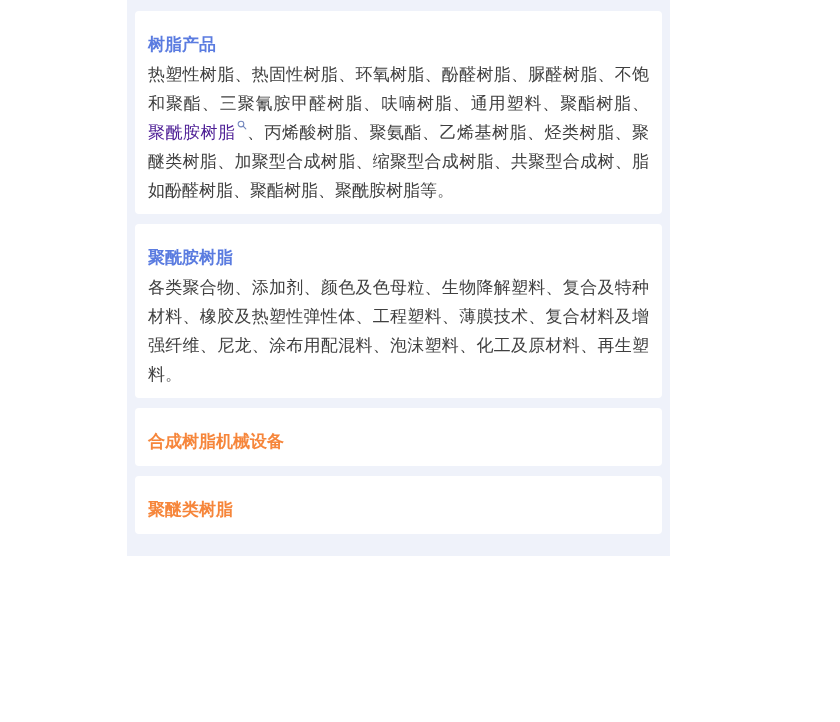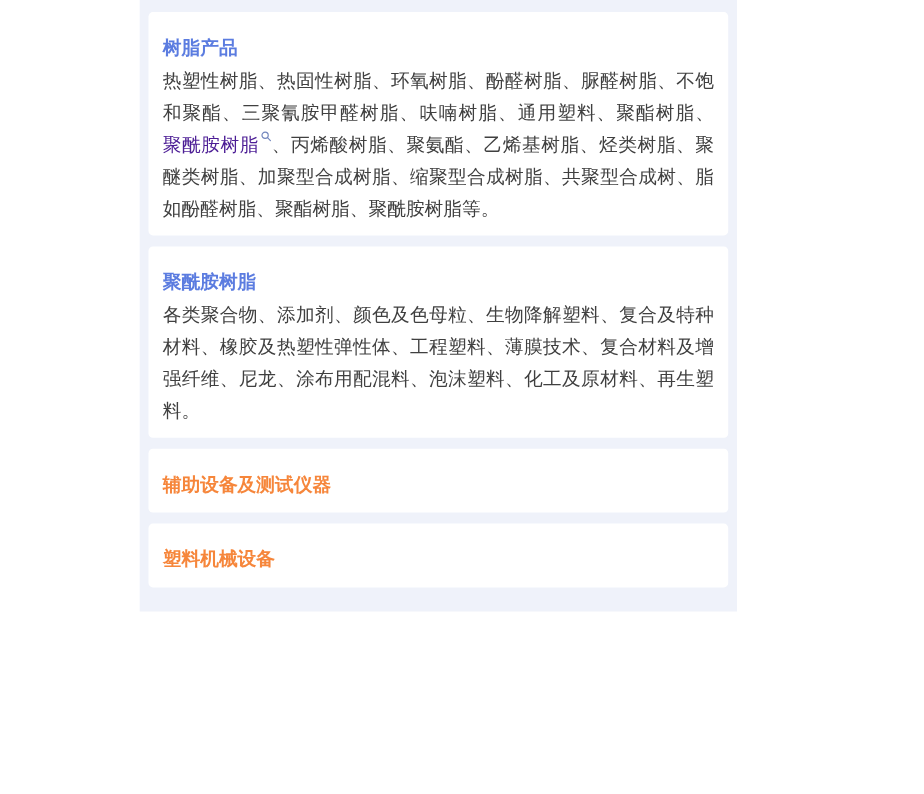--- a/index.html
+++ b/index.html
@@ -77,21 +77,21 @@
                 <line x1="7.4" y1="7.4" x2="10.6" y2="10.6" stroke="currentColor" stroke-width="1.3" stroke-linecap="round"></line>
               </svg></span></span><span>、丙烯酸树脂、聚氨酯、乙烯基树脂、烃类树脂、聚醚类树脂、加聚型合成树脂、缩聚型合成树脂、共聚型合成树、脂如酚醛树脂、聚酯树脂、聚酰胺树脂等。</span></p>
     </div>
 
     <div class="card">
       <h2 class="card-title t-blue">聚酰胺树脂</h2>
       <p class="card-body">各类聚合物、添加剂、颜色及色母粒、生物降解塑料、复合及特种材料、橡胶及热塑性弹性体、工程塑料、薄膜技术、复合材料及增强纤维、尼龙、涂布用配混料、泡沫塑料、化工及原材料、再生塑料。</p>
     </div>
 
     <div class="card">
-      <h2 class="card-title t-orange">辅助设备及测试仪器</h2>
+      <h2 class="card-title t-orange">合成树脂机械设备</h2>
     </div>
 
     <div class="card">
-      <h2 class="card-title t-orange">塑料机械设备</h2>
+      <h2 class="card-title t-orange">聚醚类树脂</h2>
     </div>
 
   </div>
 </div>
 
 </body></html>

